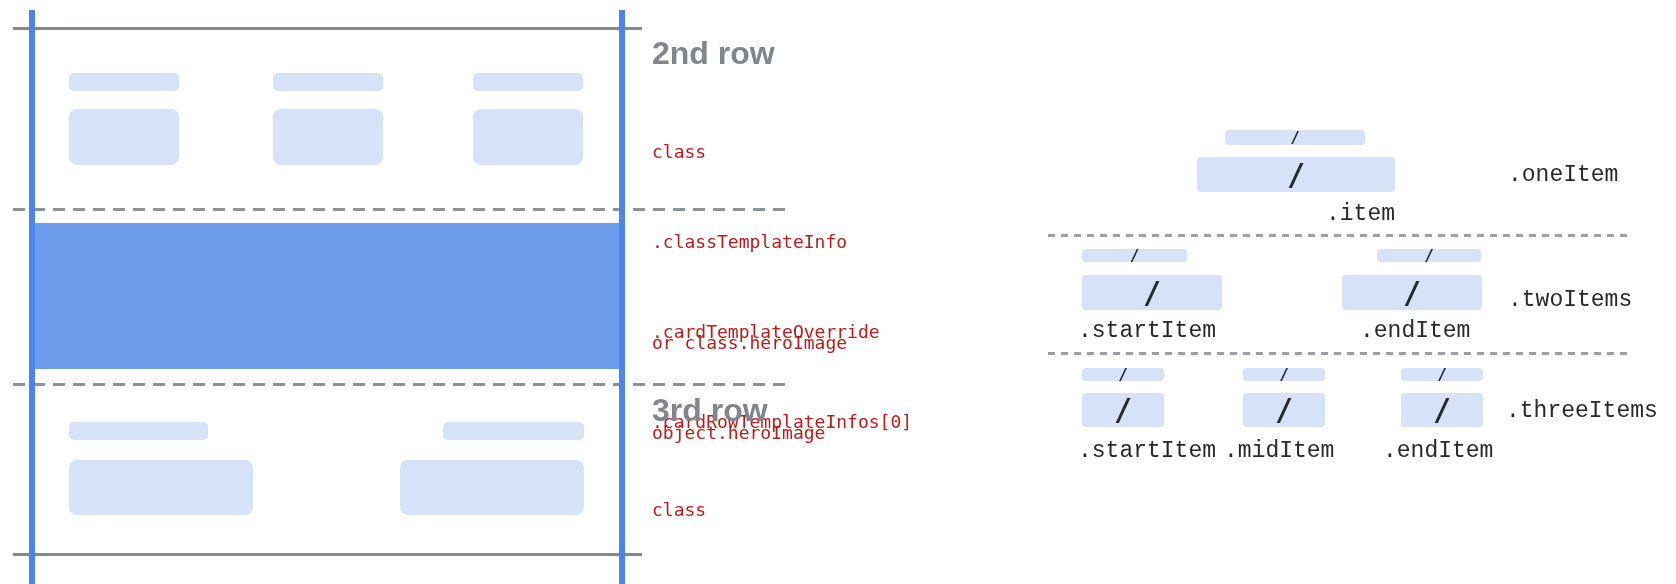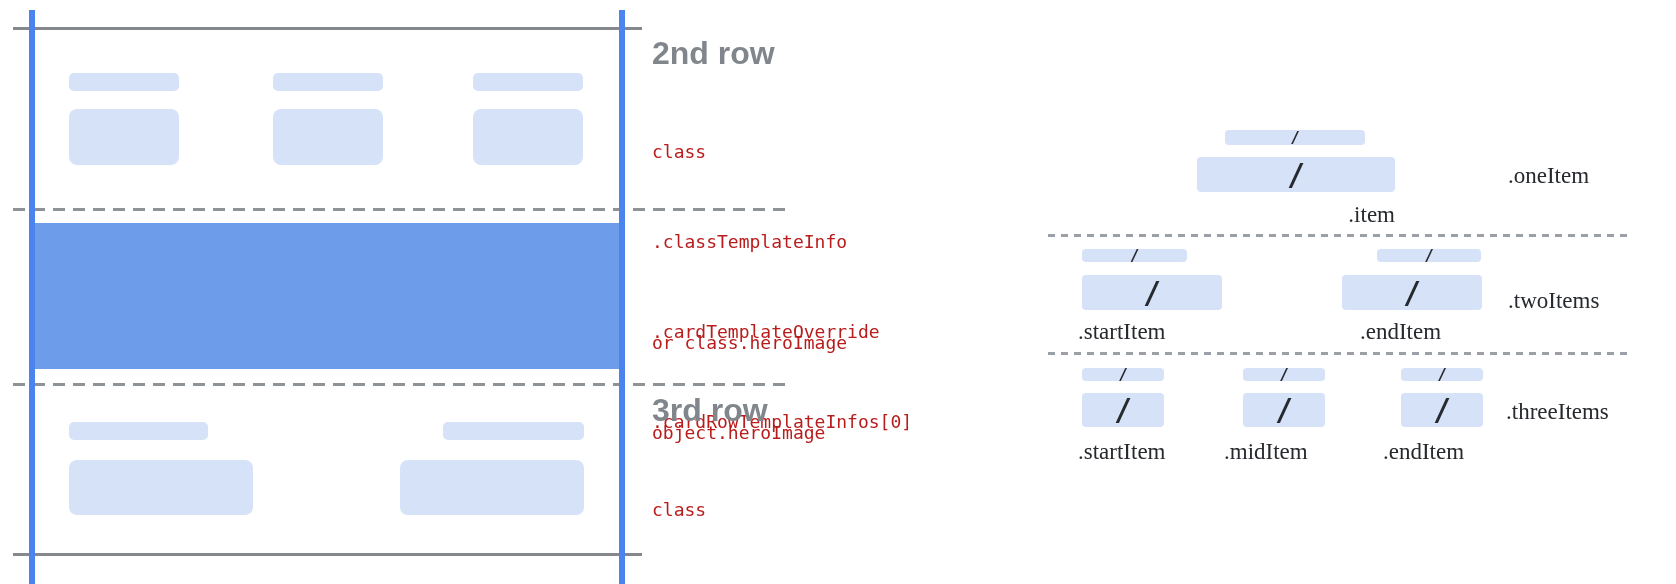--- a/index.html
+++ b/index.html
@@ -14,21 +14,21 @@
      background:repeating-linear-gradient(90deg,#9aa0a5 0 7px,transparent 7px 13px);}
   
   .bar{position:absolute;background:#d6e2f8;}
   .r5{border-radius:5px;} .r8{border-radius:8px;} .r4{border-radius:4px;}
   .hero{position:absolute;background:#6d9ceb;z-index:0;}
   
   .heading{position:absolute;font-family:"Liberation Sans",sans-serif;font-weight:700;
      font-size:32px;line-height:40px;color:#80868b;white-space:pre;}
   .code{position:absolute;font-family:"DejaVu Sans Mono",monospace;font-size:18px;
      line-height:30px;color:#b91c1c;white-space:pre;}
-  .rlabel{position:absolute;font-family:Liberation Serif, serif;font-size:23px;
+  .rlabel{position:absolute;font-family:Liberation Mono, monospace;font-size:23px;
      line-height:27px;color:#26292d;white-space:pre;}
   .center{text-align:right;}
   
   .slashbox{display:flex;align-items:center;justify-content:center;}
   .slash-sm{font-family:"DejaVu Sans Mono",monospace;font-weight:600;font-size:16px;
      line-height:1;color:#26292d;}
   .slash-lg{font-family:"DejaVu Sans Mono",monospace;font-weight:700;font-size:30px;
      line-height:1;color:#26292d;}
 </style>
 </head>

